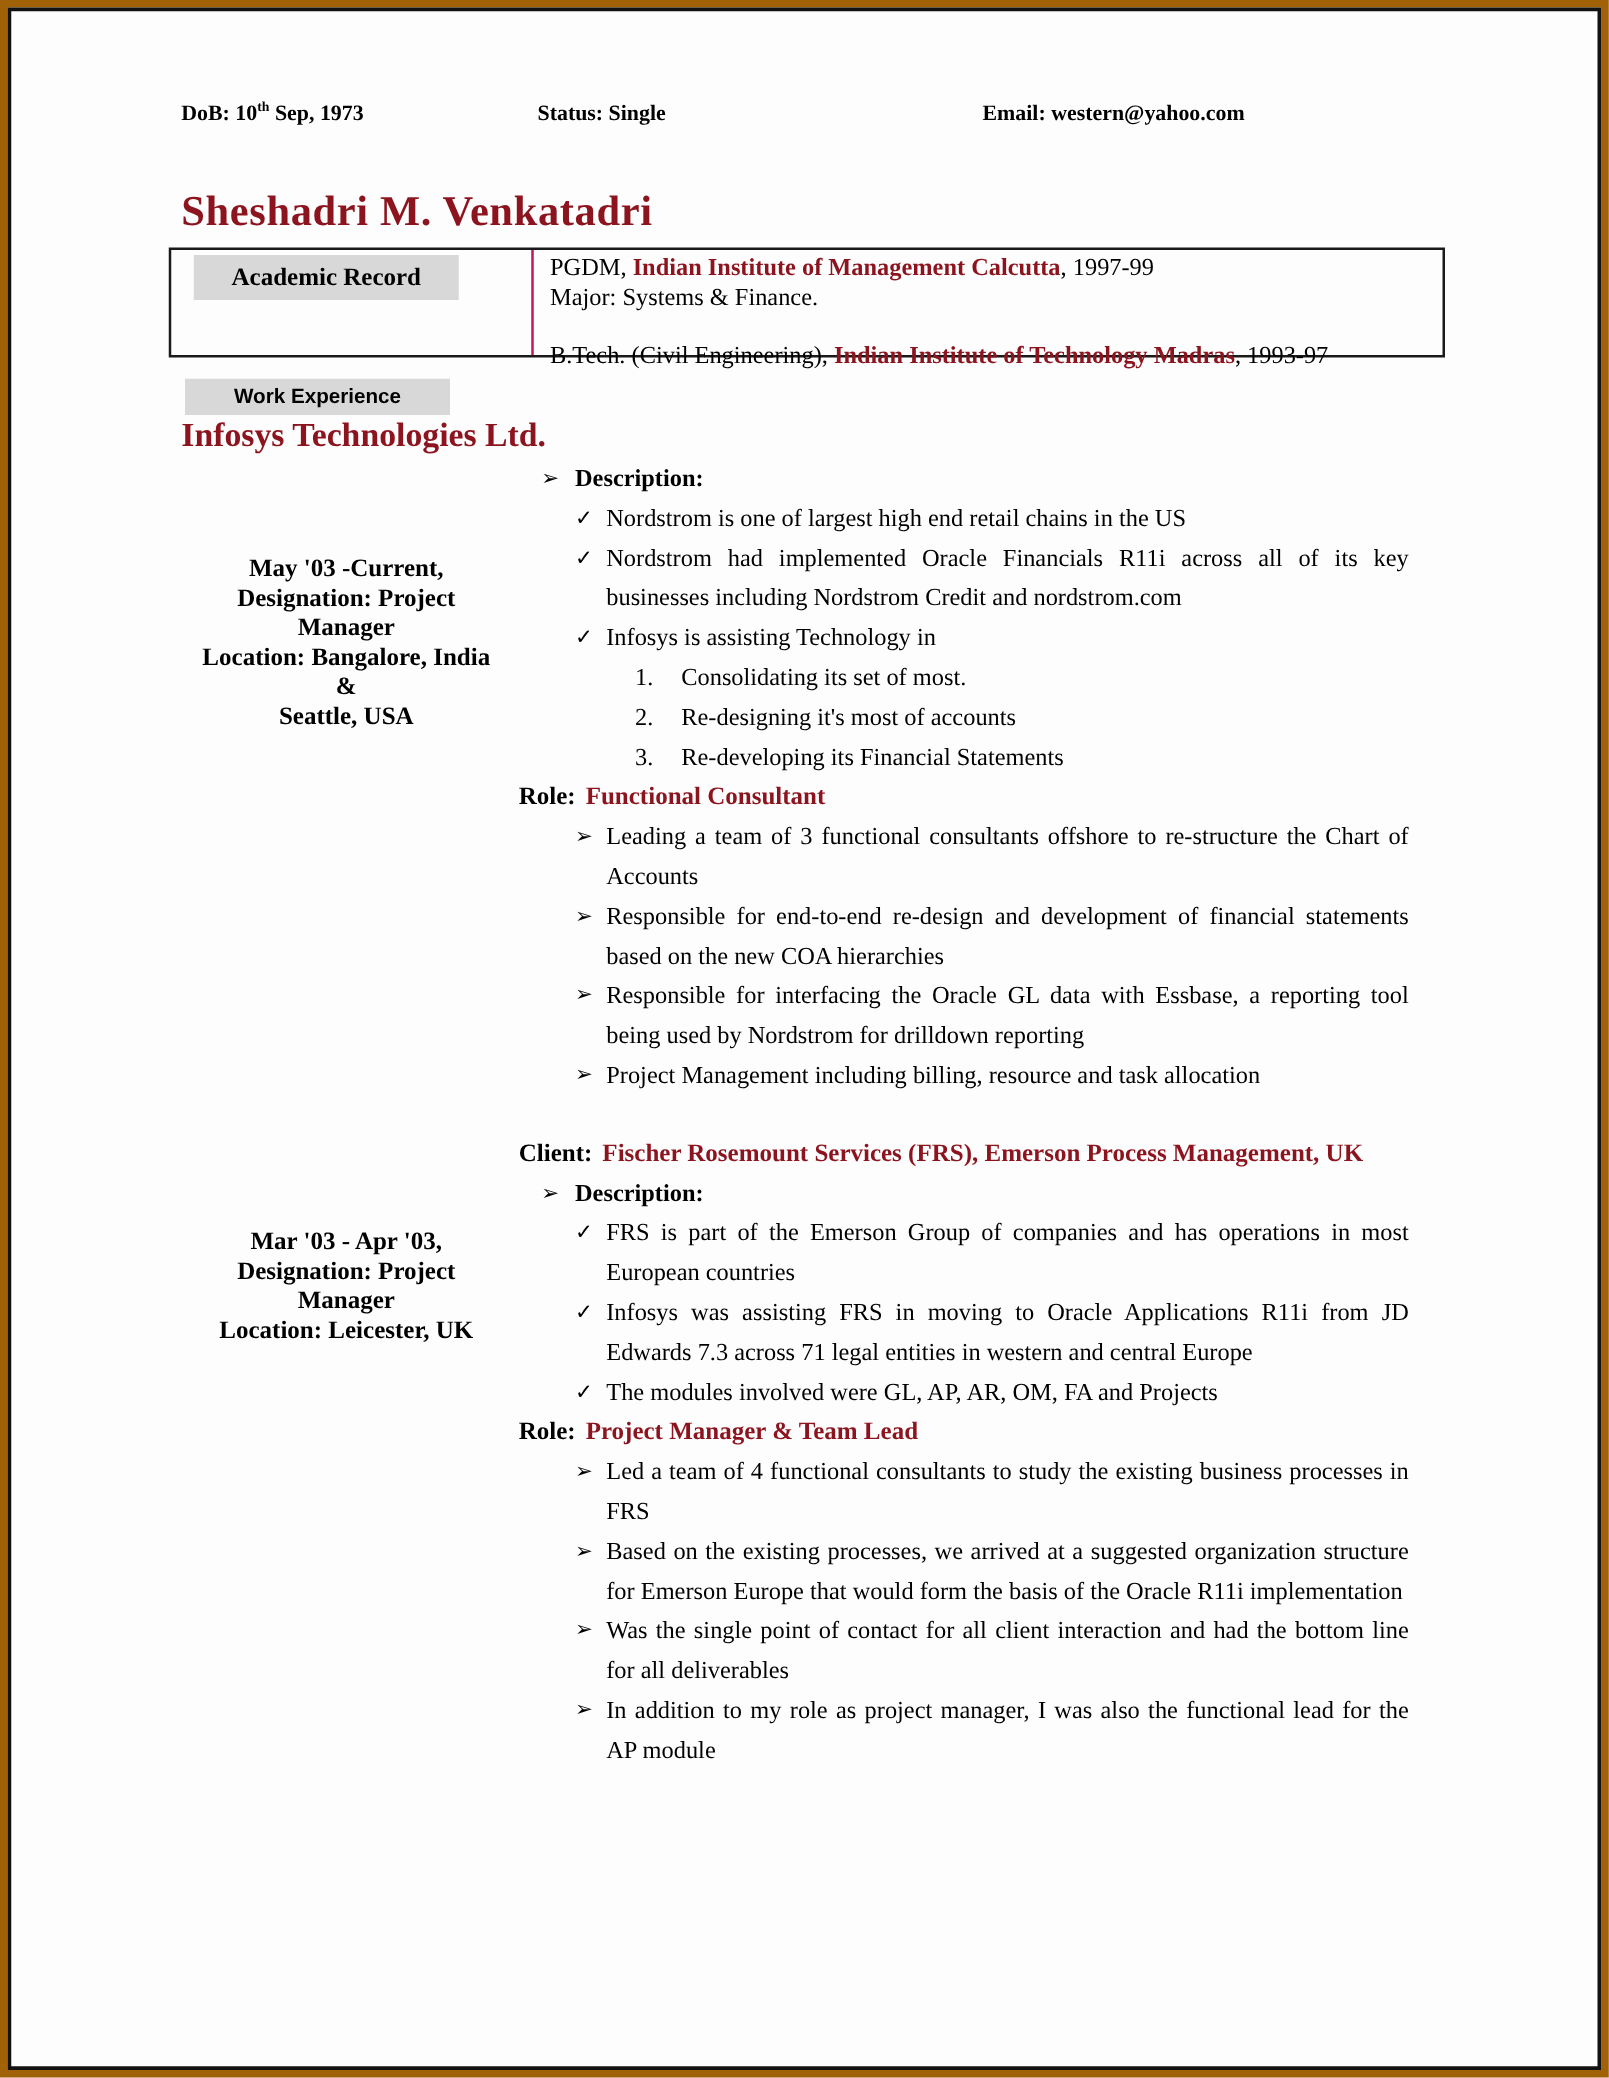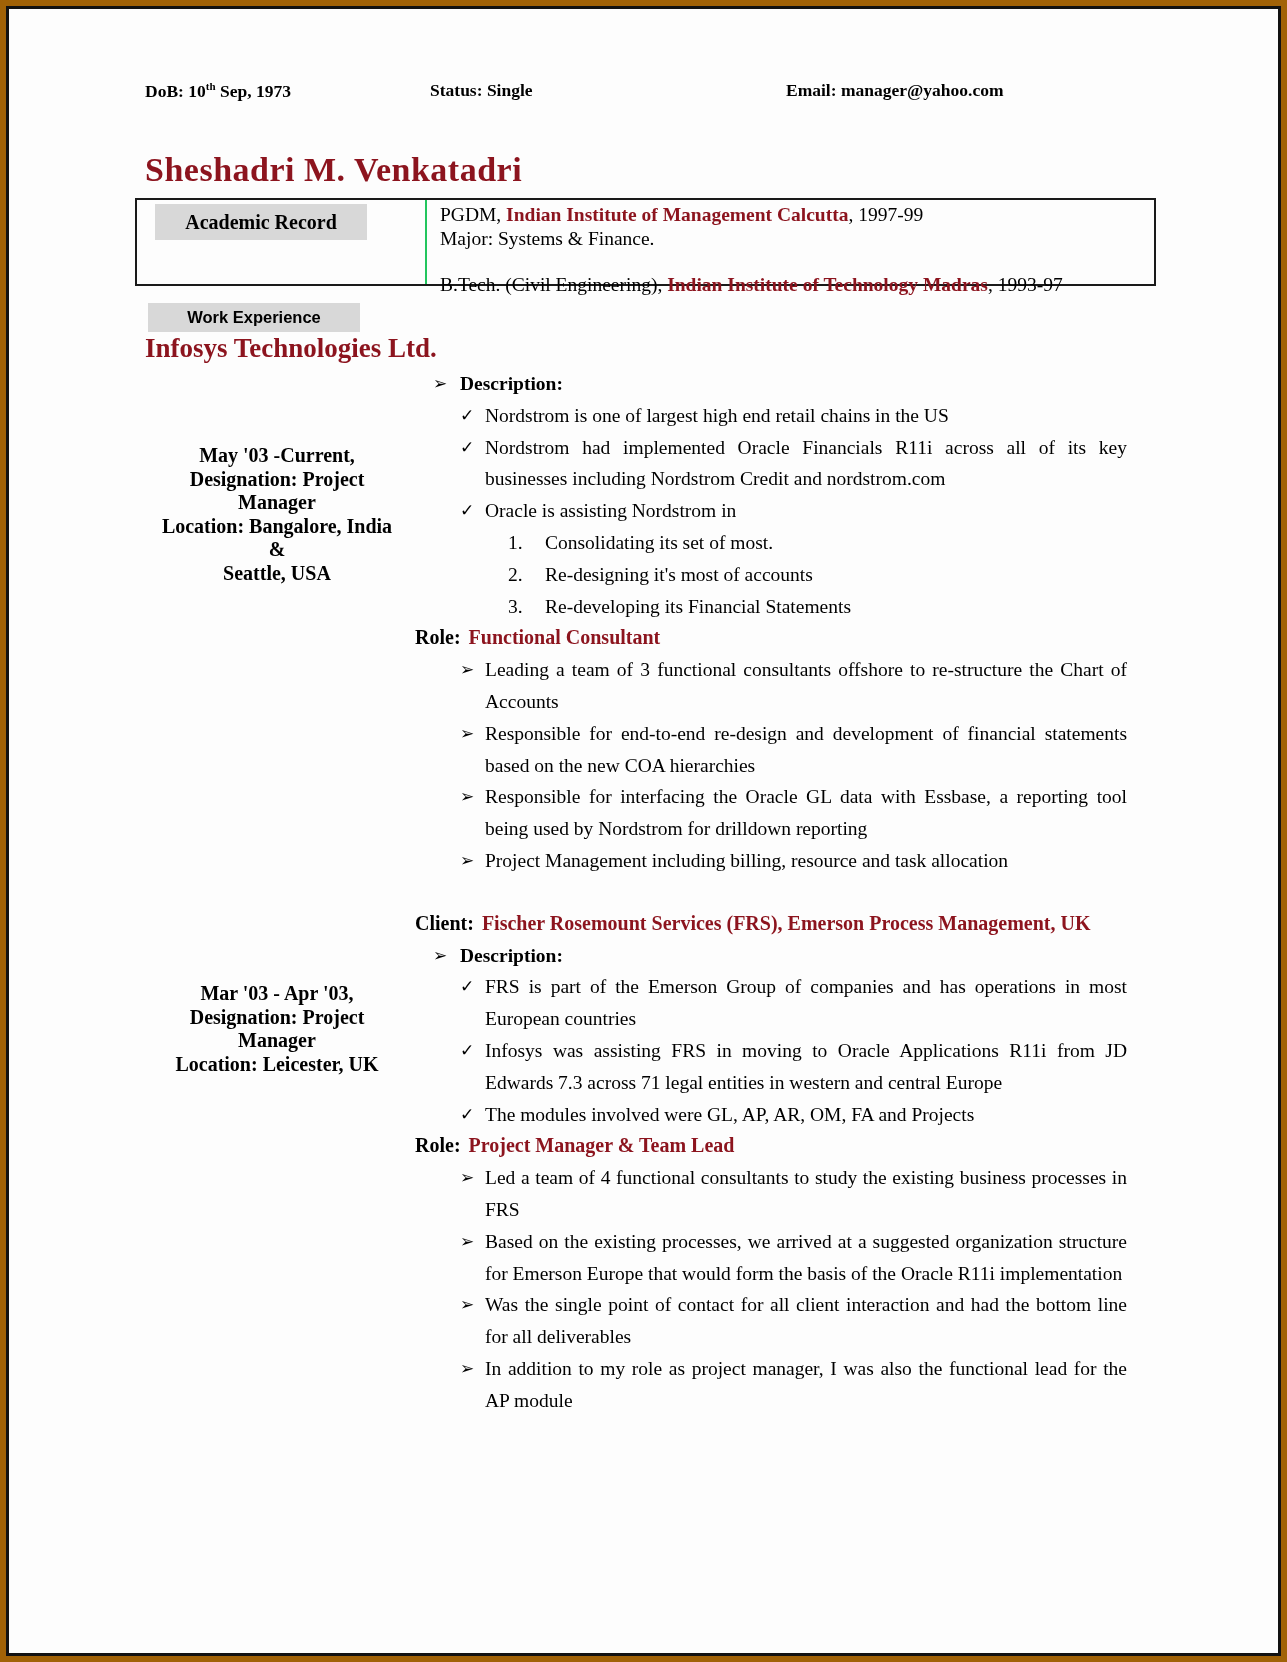--- a/index.html
+++ b/index.html
@@ -13,21 +13,21 @@
   .hdr-dob { left:136px; }
   .hdr-status { left:421px; }
   .hdr-email { left:777px; }
   .hdr sup { font-size:11px; }
 
   
   .name { position:absolute; left:136px; top:142px; font-size:34px; font-weight:bold; color:#8C141E; letter-spacing:0.5px; }
 
   
   .acad-table { position:absolute; left:126px; top:189px; width:1021px; height:88px; border:2px solid #1a1a1a; display:flex; }
-  .acad-left { width:290px; border-right:2px solid #22c55e; position:relative; }
+  .acad-left { width:290px; border-right:2px solid #be185d; position:relative; }
   .acad-label { position:absolute; left:18px; top:4px; width:212px; height:36px; background:#D8D8D8; display:flex; align-items:center; justify-content:center; font-size:20px; font-weight:bold; }
   .acad-right { flex:1; padding:3px 8px 0 13px; font-size:19.5px; line-height:24px; }
   .acad-spacer { height:22px; }
   .acad-right .em { color:#8C141E; font-weight:bold; }
 
   
   .work-label { position:absolute; left:139px; top:294px; width:212px; height:29px; background:#D8D8D8; display:flex; align-items:center; justify-content:center; font-family:"Liberation Sans", sans-serif; font-size:16.5px; font-weight:bold; }
   .company { position:absolute; left:136px; top:324px; font-size:27px; font-weight:bold; color:#8C141E; }
 
   
@@ -56,21 +56,21 @@
   .point-row .g { width:25px; }
 </style>
 </head>
 <body>
 
 <div class="frame">
   <div class="inner">
 
     <div class="hdr hdr-dob"><span>DoB: 10</span><sup>th</sup><span> Sep, 1973</span></div>
     <div class="hdr hdr-status">Status: Single</div>
-    <div class="hdr hdr-email">Email: manager@yahoo.com</div>
+    <div class="hdr hdr-email">Email: western@yahoo.com</div>
 
     <div class="name">Sheshadri M. Venkatadri</div>
 
     <div class="acad-table">
       <div class="acad-left">
         <div class="acad-label">Academic Record</div>
       </div>
       <div class="acad-right">
         <div><span>PGDM, </span><span class="em">Indian Institute of Management Calcutta</span><span>, 1997-99</span></div>
         <div>Major: Systems &amp; Finance.</div>
@@ -108,21 +108,21 @@
         <div class="row check-row">
             <span class="g">✓</span>
             <span class="t">Nordstrom is one of largest high end retail chains in the US</span>
           </div>
         <div class="row check-row">
             <span class="g">✓</span>
             <span class="t">Nordstrom had implemented Oracle Financials R11i across all of its key businesses including Nordstrom Credit and nordstrom.com</span>
           </div>
         <div class="row check-row">
             <span class="g">✓</span>
-            <span class="t">Oracle is assisting Nordstrom in</span>
+            <span class="t">Infosys is assisting Technology in</span>
           </div>
         <div class="row num-row">
             <span class="g">1.</span>
             <span class="t">Consolidating its set of most.</span>
           </div>
         <div class="row num-row">
             <span class="g">2.</span>
             <span class="t">Re-designing it's most of accounts</span>
           </div>
         <div class="row num-row">

